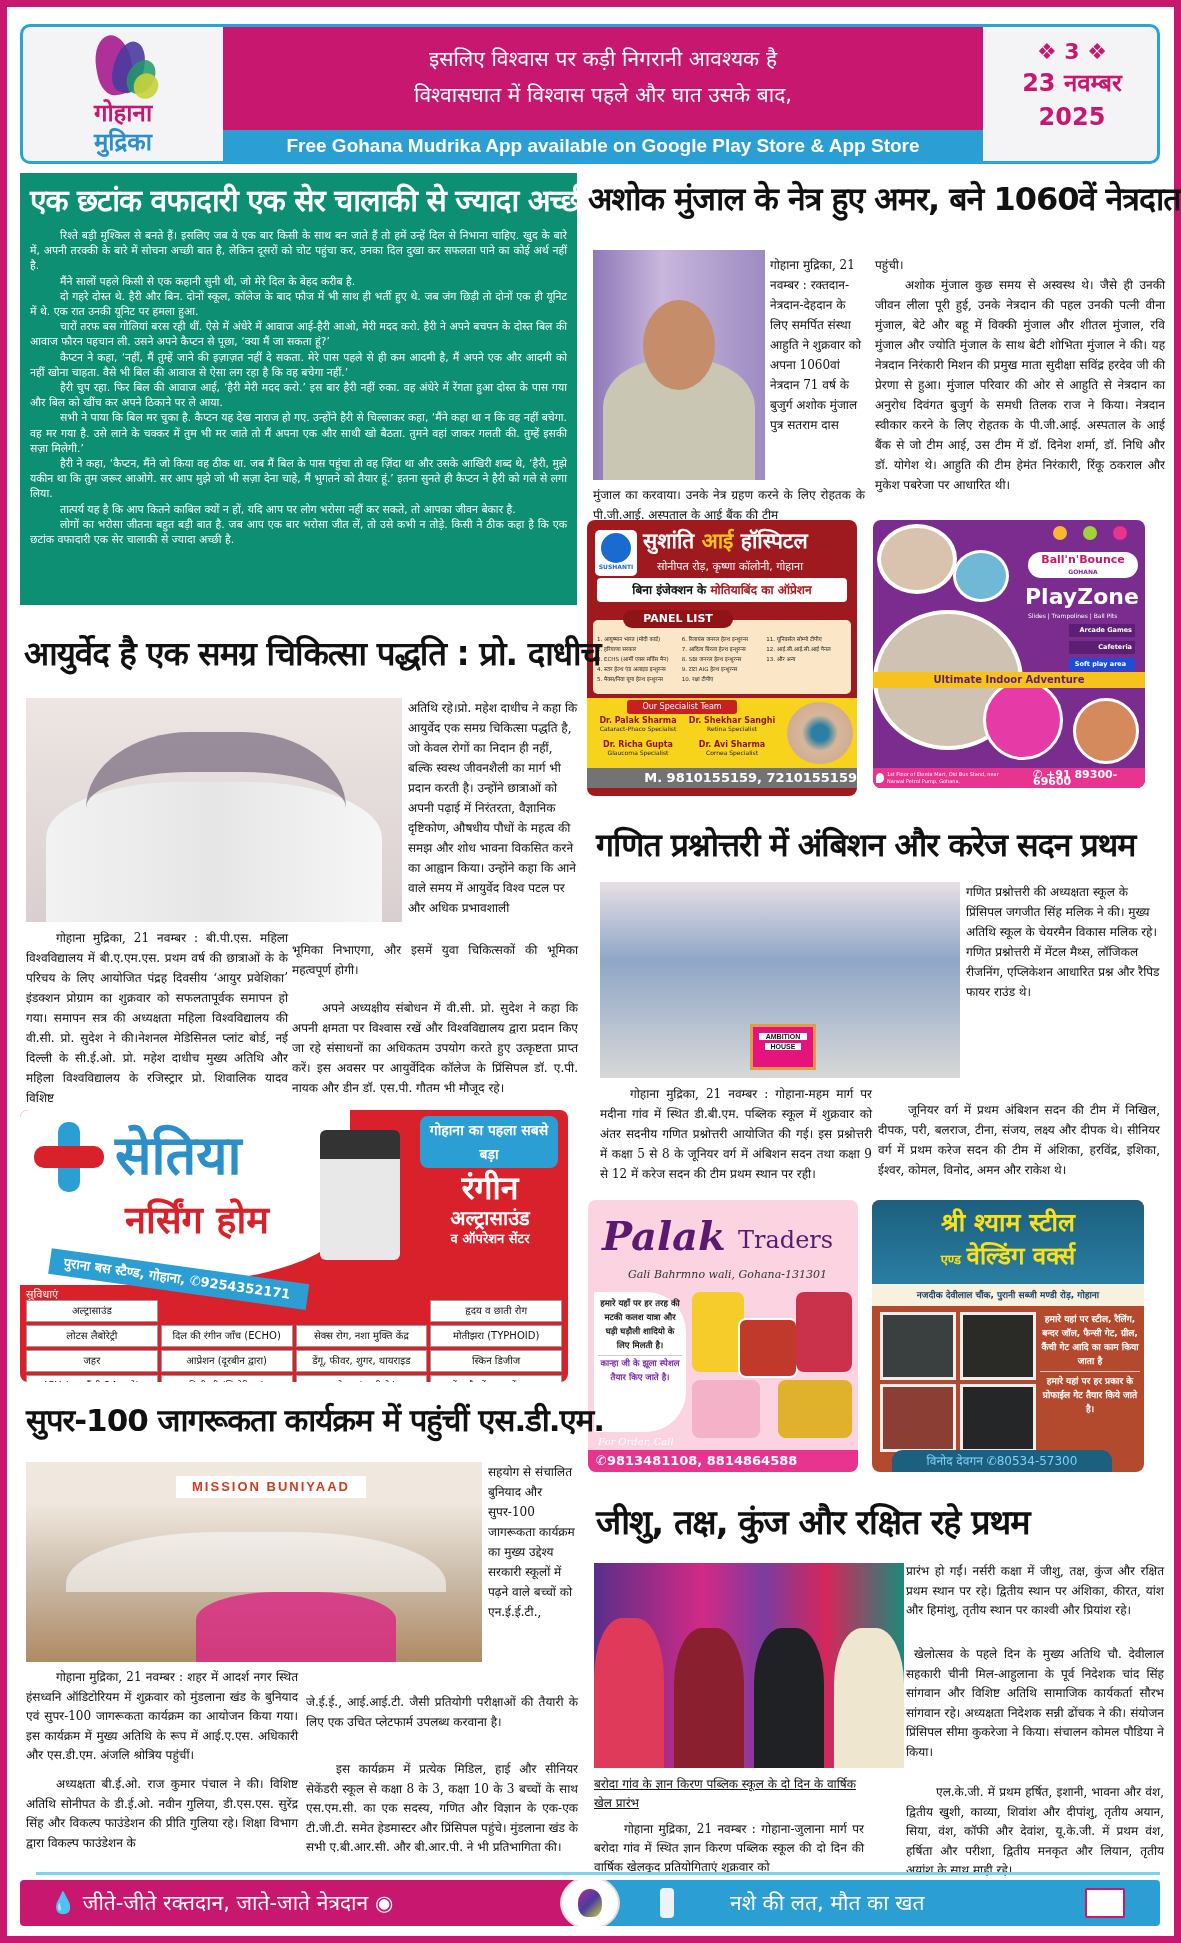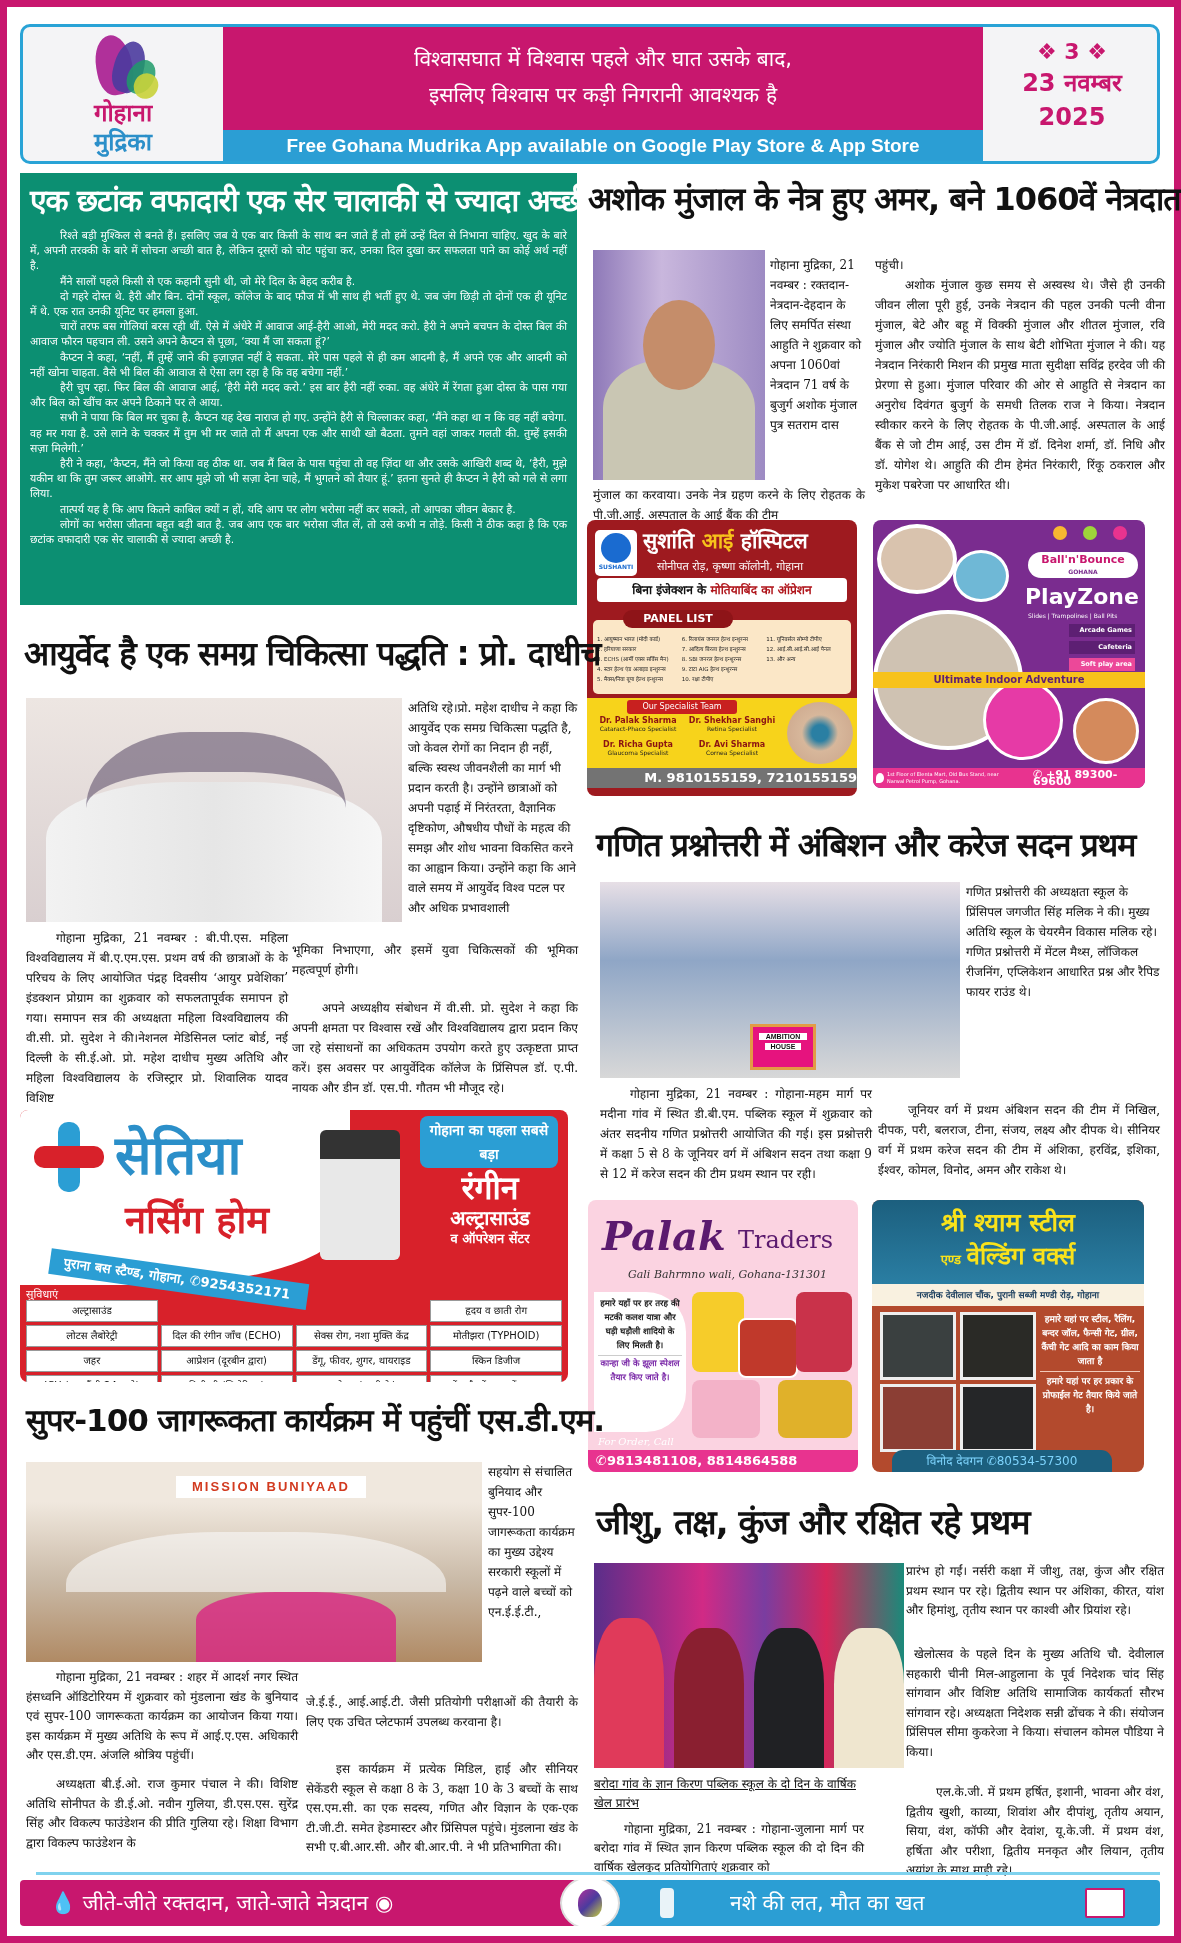--- a/index.html
+++ b/index.html
@@ -53,22 +53,22 @@
     <div class="petals">
       <div class="petal" style="left:18px;top:4px;width:36px;height:60px;background:#b0309a;transform:rotate(-10deg);border-radius:50% 50% 40% 40%"></div>
       <div class="petal" style="left:36px;top:10px;width:30px;height:52px;background:#4b3b9e;transform:rotate(15deg);border-radius:50% 50% 40% 40%;opacity:.9"></div>
       <div class="petal" style="left:50px;top:28px;width:26px;height:36px;background:#1e9a6a;transform:rotate(30deg);border-radius:50%;opacity:.85"></div>
       <div class="petal" style="left:56px;top:42px;width:24px;height:26px;background:#c9d23a;transform:rotate(30deg);border-radius:50%;opacity:.9"></div>
     </div>
     <div class="logo-t1">गोहाना</div>
     <div class="logo-t2">मुद्रिका</div>
   </div>
   <div class="abs slogan">
+    <div>इसलिए विश्वास पर कड़ी निगरानी आवश्यक है</div>
     <div>विश्वासघात में विश्वास पहले और घात उसके बाद,</div>
-    <div>इसलिए विश्वास पर कड़ी निगरानी आवश्यक है</div>
   </div>
   <div class="abs appbar">Free Gohana Mudrika App available on Google Play Store &amp; App Store</div>
   <div class="abs datebox">
     <div class="pg">❖ 3 ❖</div>
     <div class="dt">23 नवम्बर</div>
     <div class="dt">2025</div>
   </div>
 </div>
 
 <div class="abs green">
@@ -165,21 +165,21 @@
   <div class="abs" style="left:210px;top:6px;width:14px;height:14px;border-radius:50%;background:#9ed43a"></div>
   <div class="abs" style="left:240px;top:6px;width:14px;height:14px;border-radius:50%;background:#e8338f"></div>
   <div class="abs" style="left:155px;top:32px;width:110px;height:26px;background:#fff;border-radius:13px;text-align:center;color:#c8176e;font-weight:bold;font-size:11px;line-height:16px">
     <div>Ball'n'Bounce</div>
     <div style="font-size:6px;line-height:8px;color:#7a2c8f">GOHANA</div>
   </div>
   <div class="abs" style="left:152px;top:64px;font-size:22px;font-weight:bold">PlayZone</div>
   <div class="abs" style="left:155px;top:92px;font-size:6px">Slides | Trampolines | Ball Pits</div>
   <div class="abs" style="left:196px;top:104px;width:66px;height:13px;background:#5d1f73;font-size:6.5px;font-weight:bold;text-align:right;padding-right:3px;line-height:13px">Arcade Games</div>
   <div class="abs" style="left:196px;top:121px;width:66px;height:13px;background:#5d1f73;font-size:6.5px;font-weight:bold;text-align:right;padding-right:3px;line-height:13px">Cafeteria</div>
-  <div class="abs" style="left:196px;top:138px;width:66px;height:13px;background:#ec4899;font-size:6.5px;font-weight:bold;text-align:right;padding-right:3px;line-height:13px">Soft play area</div>
+  <div class="abs" style="left:196px;top:138px;width:66px;height:13px;background:#1d4ed8;font-size:6.5px;font-weight:bold;text-align:center;padding-right:3px;line-height:13px">Soft play area</div>
   <div class="abs" style="left:0;top:152px;width:272px;height:16px;background:#f7c21b;color:#5d1f73;text-align:center;font-size:10px;font-weight:bold;line-height:16px">Ultimate Indoor Adventure</div>
   <div class="abs" style="left:0;top:248px;width:272px;height:20px;background:#e8338f;font-size:5px;line-height:7px;padding:3px 0 0 14px">
     <span class="abs" style="left:3px;top:5px;width:8px;height:10px;border-radius:50% 50% 50% 0;background:#fff"></span>
     <div style="width:120px">1st Floor of Elenta Mart, Old Bus Stand, near Narwal Petrol Pump, Gohana.</div>
     <div class="abs" style="left:160px;top:3px;font-size:11px;font-weight:bold"><span>✆</span> <span>+91 89300-69600</span></div>
   </div>
 </div>
 
 <div class="abs" style="left:24px;top:630px;width:555px">
   <div class="hl" style="font-size:33px">आयुर्वेद है एक समग्र चिकित्सा पद्धति : प्रो. दाधीच</div>

